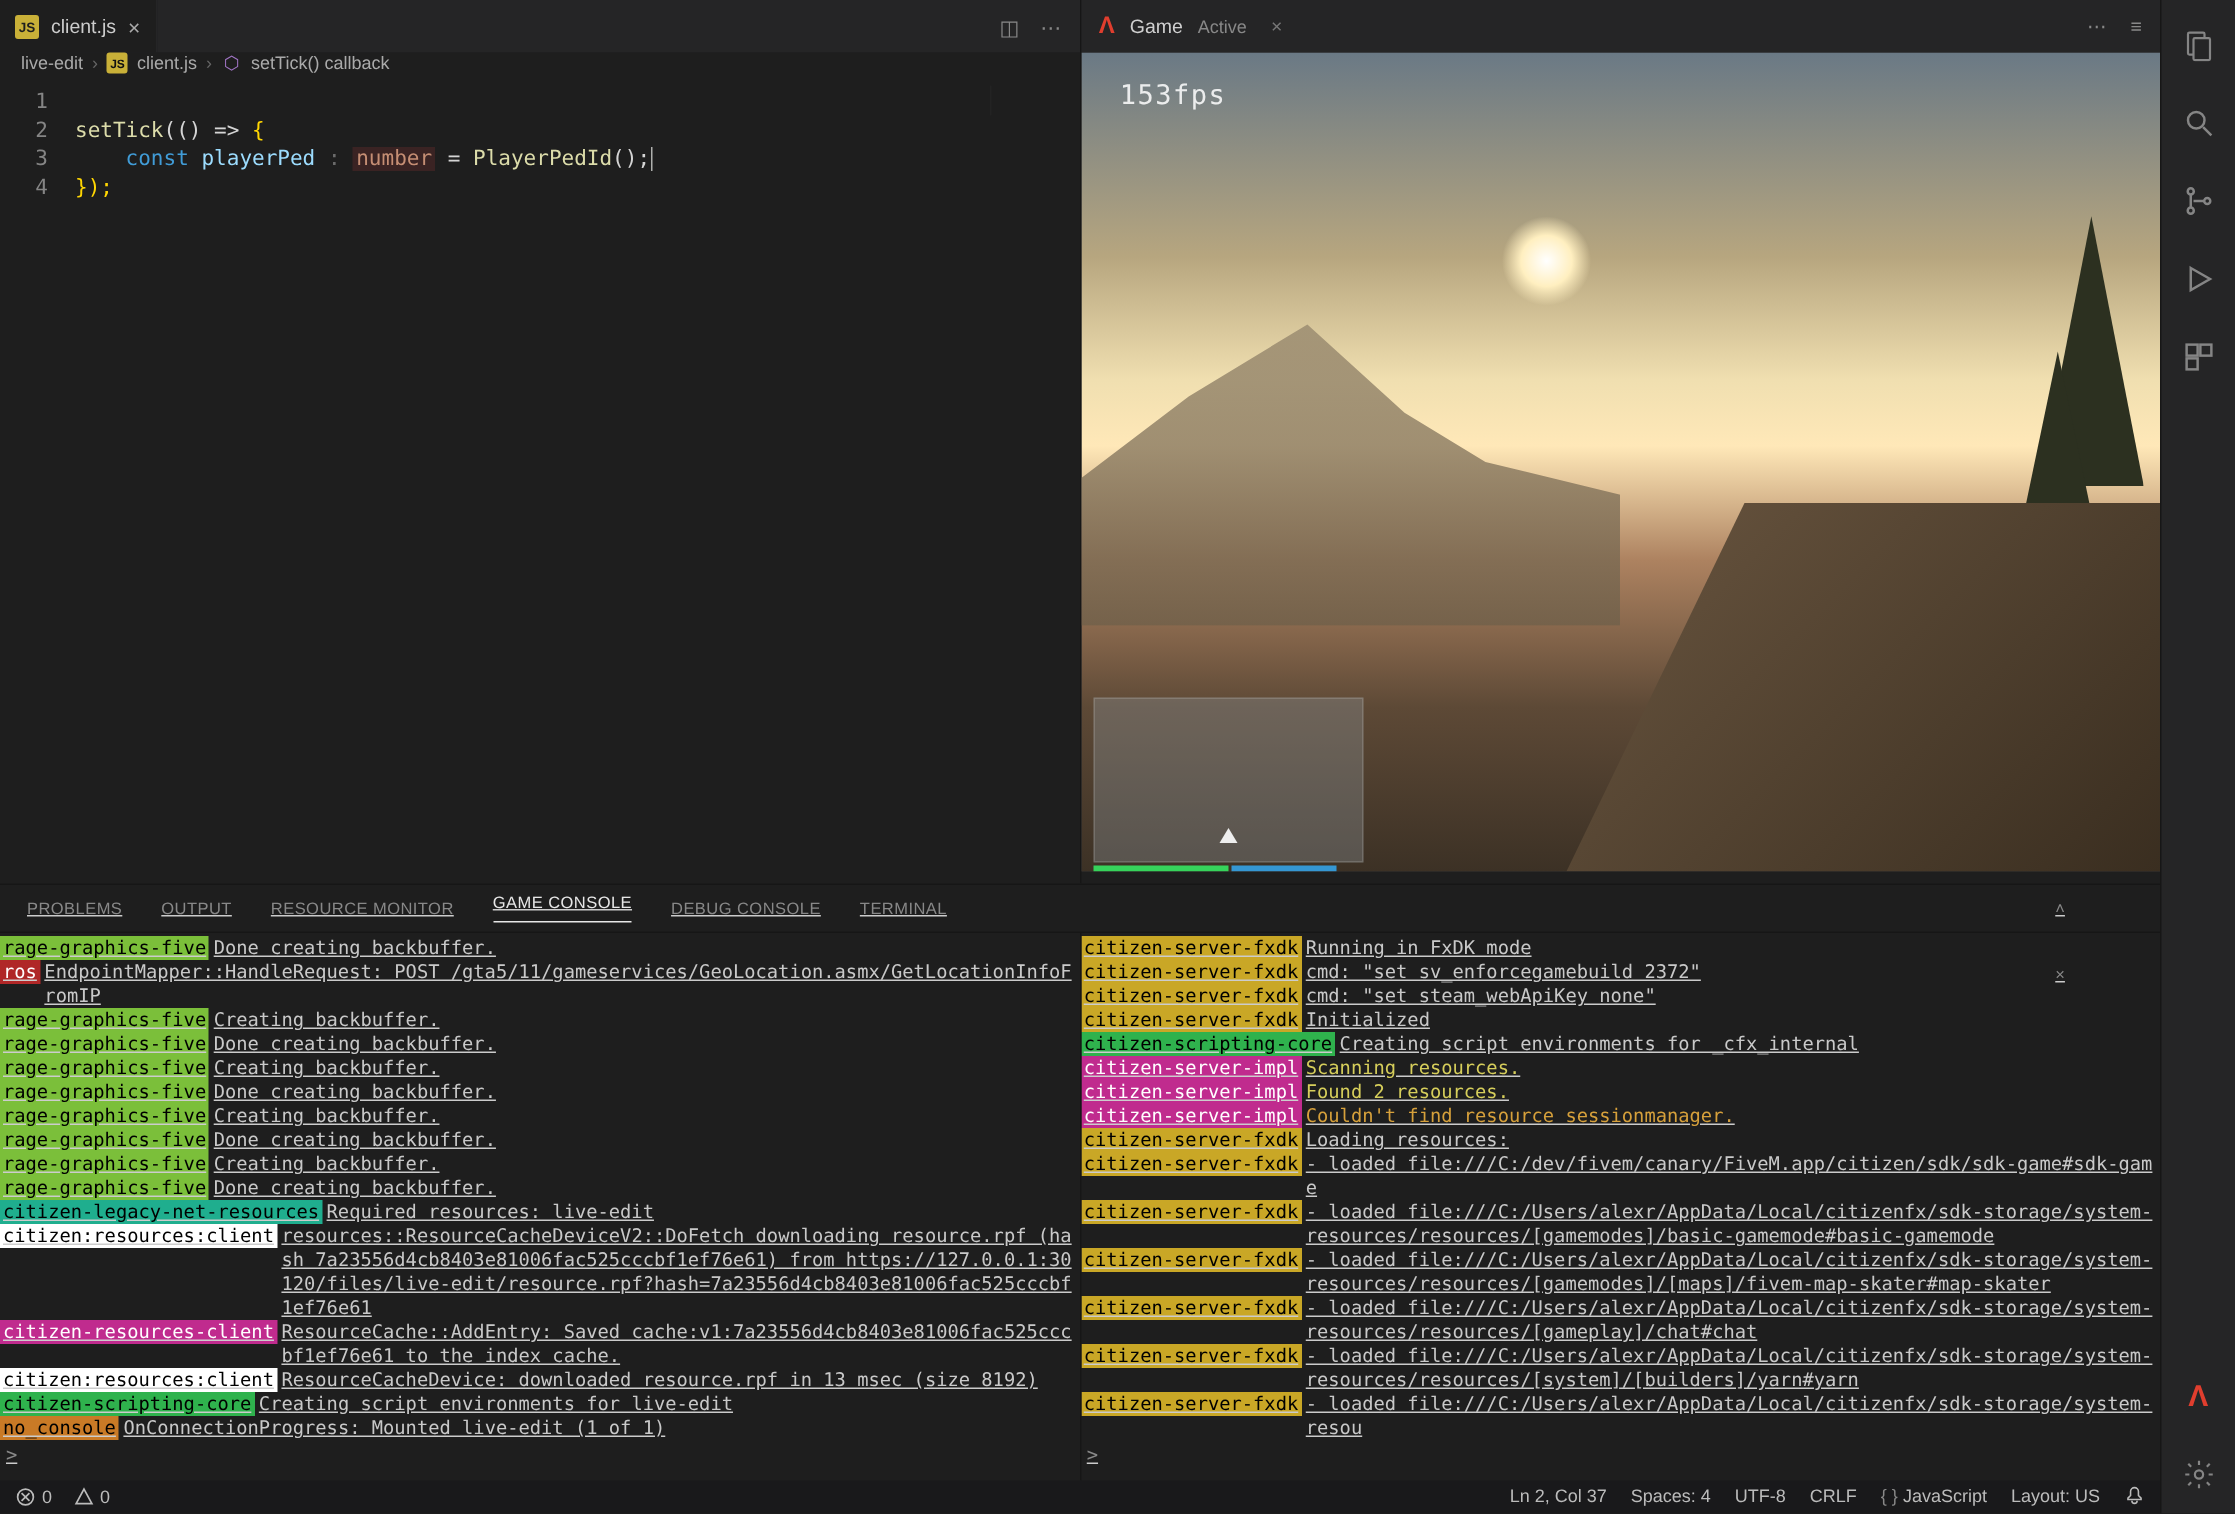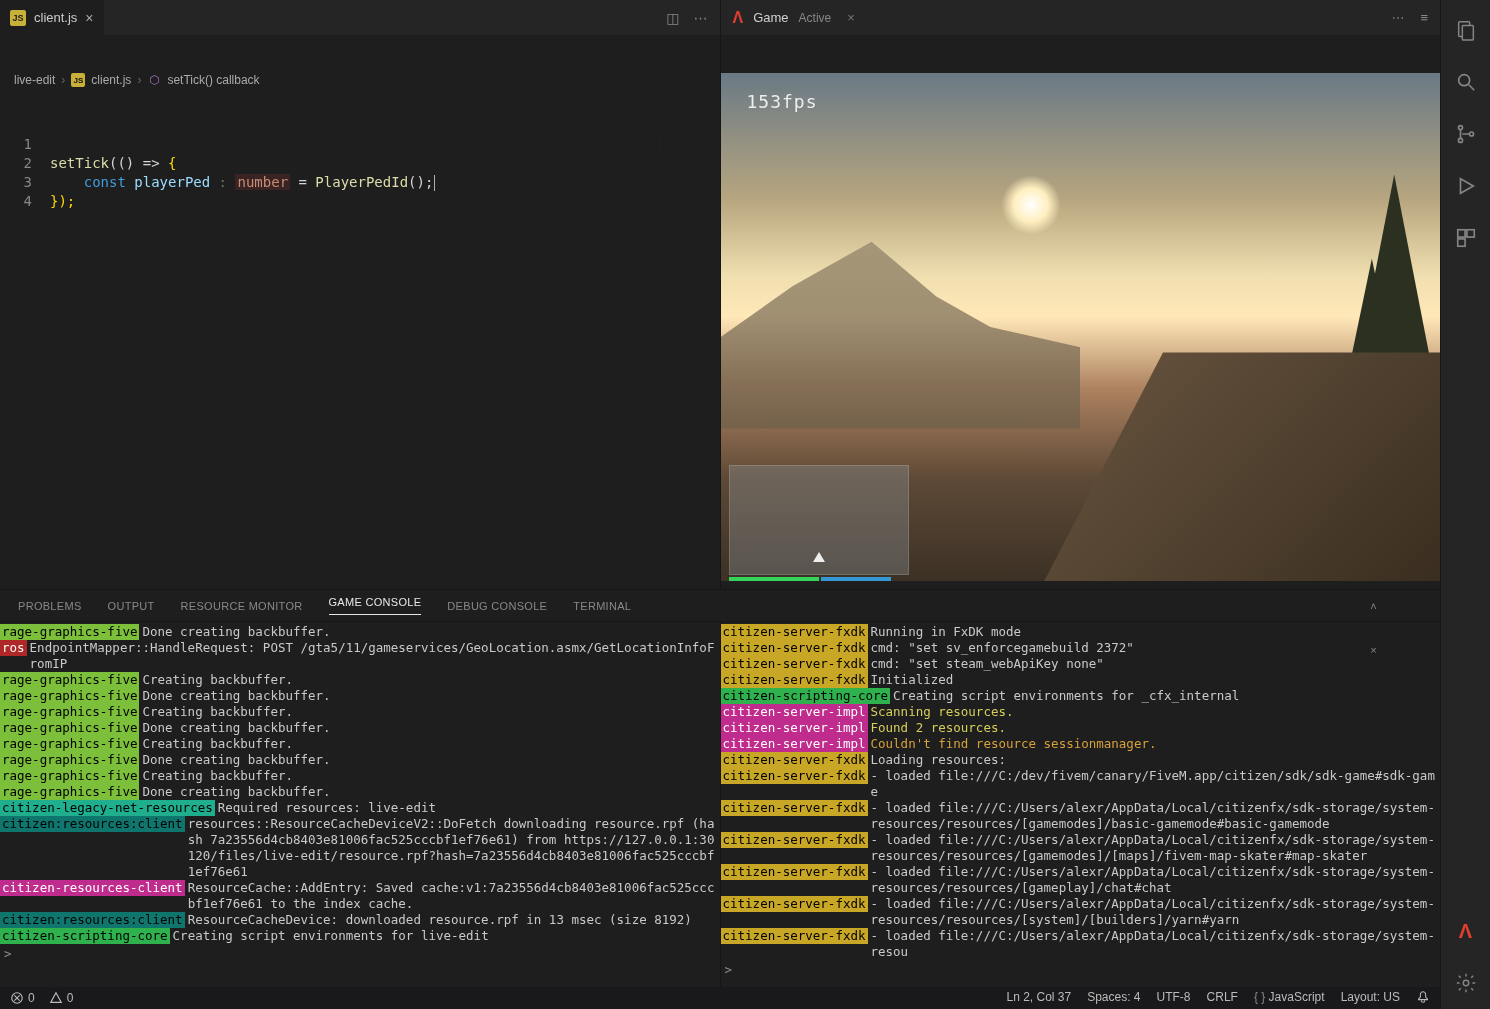--- a/index.html
+++ b/index.html
@@ -6,21 +6,21 @@
 html,body { width:1490px; height:1009px; background:#1e1e1e; font-family:"Segoe UI",Arial,sans-serif; color:#ccc; font-size:13px; overflow:hidden; }
 .root { display:flex; height:100%; }
 .main-col { flex:1; display:flex; flex-direction:column; }
 .activity-bar { width:50px; background:#252526; display:flex; flex-direction:column; align-items:center; padding-top:18px; gap:28px; border-left:1px solid #161616;}
 .activity-bar .icn { width:24px; height:24px; color:#858585; display:flex; align-items:center; justify-content:center; cursor:pointer;}
 .activity-bar .icn svg { width:22px; height:22px; }
 .activity-bar .spacer { flex:1; }
 .activity-bar .brand { color:#e03e2e; font-weight:bold;}
 
 .top-area { flex:1; display:flex; min-height:0; }
-.editor-pane, .game-pane { flex:1; display:flex; flex-direction:column; min-width:0;gap:38px;}
+.editor-pane, .game-pane { flex:1; display:flex; flex-direction:column; min-width:0;}
 .editor-pane { border-right:1px solid #161616;}
 .tab-bar { height:35px; background:#252526; display:flex; align-items:center; color:#ccc; }
 .tab { height:100%; background:#1e1e1e; display:flex; align-items:center; padding:0 10px; gap:8px; border-right:1px solid #252526; font-size:13px;}
 .tab .file-icon { width:16px; height:16px; background:#c9b038; border-radius:2px; display:flex; align-items:center; justify-content:center; font-size:9px; color:#1e1e1e; font-weight:bold;}
 .tab .close { color:#aaa; font-size:14px; cursor:pointer;}
 .tab-actions { margin-left:auto; display:flex; gap:14px; padding-right:12px; color:#888; font-size:14px;}
 .tab-actions span{cursor:pointer;}
 .breadcrumbs { height:22px; background:#1e1e1e; display:flex; align-items:flex-start; padding:0 14px; font-size:12px; color:#aaa; gap:6px;}
 .breadcrumbs .sep{color:#666;}
 .bc-icon{width:14px;height:14px;display:inline-flex;align-items:center;justify-content:center;}
@@ -45,34 +45,34 @@
 .tree{position:absolute;background:#2c3020;clip-path:polygon(50% 0,100% 100%,0 100%);}
 .t1{right:5%;top:0;width:70px;height:180px;}
 .t2{right:20%;top:30%;width:50px;height:120px;}
 .shore{position:absolute;bottom:0;right:0;width:55%;height:45%;background:linear-gradient(135deg,#6a5640,#3a2e20);clip-path:polygon(30% 0,100% 0,100% 100%,0 100%);}
 .fps{position:absolute;left:26px;top:18px;color:rgba(255,255,255,.85);font-family:Consolas,monospace;font-size:18px;letter-spacing:1px;}
 .gmap{position:absolute;left:8px;bottom:6px;width:180px;height:110px;background:rgba(140,150,155,.35);border:1px solid rgba(255,255,255,.15);}
 .gmap .north{position:absolute;left:50%;bottom:12px;transform:translateX(-50%);width:0;height:0;border-left:6px solid transparent;border-right:6px solid transparent;border-bottom:10px solid #eee;}
 .gbar{position:absolute;left:8px;bottom:0;height:4px;background:#36d35b;width:90px;}
 .gbar2{position:absolute;left:100px;bottom:0;height:4px;background:#3597d3;width:70px;}
 
-.panel{height:398px;background:#1e1e1e;border-top:1px solid #161616;display:flex;flex-direction:column;}
+.panel{height:398px;background:#1e1e1e;border-top:1px solid #161616;display:flex;flex-direction:column;text-decoration:underline;}
 .panel-tabs{height:32px;display:flex;align-items:center;padding:0 18px;gap:26px;font-size:11px;color:#888;border-bottom:1px solid #161616;}
 .panel-tabs .ptab{cursor:pointer;letter-spacing:.3px;}
 .panel-tabs .ptab.active{color:#e7e7e7;border-bottom:1px solid #e7e7e7;padding-bottom:6px;}
 .panel-tabs .pright{margin-left:auto;display:flex;gap:32px;align-items:center;flex-direction:column;}
 .consoles{flex:1;display:flex;min-height:0;font-family:Consolas,monospace;font-size:12.5px;line-height:16px;}
 .con{flex:1;overflow:hidden;padding:2px 0;}
 .con .row{display:flex;align-items:flex-start;}
 .con .tag{padding:0 2px;color:#000;white-space:nowrap;}
 .con .msg{color:#c9c9c9;padding-left:3px;flex:1;word-break:break-all;}
 .con .msg.yellow{color:#d6ce5b;}
 .con .msg.orange{color:#d6a03b;}
 .prompt{color:#888;padding:2px 4px;}
-.tag-lime{background:#7bbf3a;} .tag-red{background:#b02727;color:#fff!important;} .tag-teal{background:#1fae8e;} .tag-mag{background:#c02b8e;color:#fff!important;} .tag-cyan{background:#0f766e;text-align:center;} .tag-olive{background:#c9a726;} .tag-green{background:#2fb24d;} .tag-orange{background:#c97a26;}
+.tag-lime{background:#7bbf3a;} .tag-red{background:#b02727;color:#fff!important;} .tag-teal{background:#1fae8e;} .tag-mag{background:#c02b8e;color:#fff!important;} .tag-cyan{background:#ffffff;text-align:center;} .tag-olive{background:#c9a726;} .tag-green{background:#2fb24d;} .tag-orange{background:#c97a26;}
 
 .statusbar{height:22px;background:#19191b;color:#bbb;display:flex;align-items:center;font-size:12px;padding:0 10px;gap:14px;}
 .statusbar .right{margin-left:auto;display:flex;gap:16px;}
 .sb-icn{display:inline-flex;align-items:center;gap:4px;}
 </style>
 </head>
 <body>
 
 <div class="root">
  <div class="main-col">
@@ -215,20 +215,24 @@
               <span class="tag tag-mag">citizen-resources-client</span>
               <span class="msg">ResourceCache::AddEntry: Saved cache:v1:7a23556d4cb8403e81006fac525cccbf1ef76e61 to the index cache.</span>
             </div>
             <div class="row">
               <span class="tag tag-cyan">citizen:resources:client</span>
               <span class="msg">ResourceCacheDevice: downloaded resource.rpf in 13 msec (size 8192)</span>
             </div>
             <div class="row">
               <span class="tag tag-green">citizen-scripting-core</span>
               <span class="msg">Creating script environments for live-edit</span>
+            </div>
+            <div class="row">
+              <span class="tag tag-orange">no_console</span>
+              <span class="msg">OnConnectionProgress: Mounted live-edit (1 of 1)</span>
             </div>
             <div class="prompt">&gt;</div>
           </div>
       <div class="con" id="con-right" style="border-left:1px solid #161616;">
             <div class="row">
               <span class="tag tag-olive">citizen-server-fxdk</span>
               <span class="msg">Running in FxDK mode</span>
             </div>
             <div class="row">
               <span class="tag tag-olive">citizen-server-fxdk</span>

